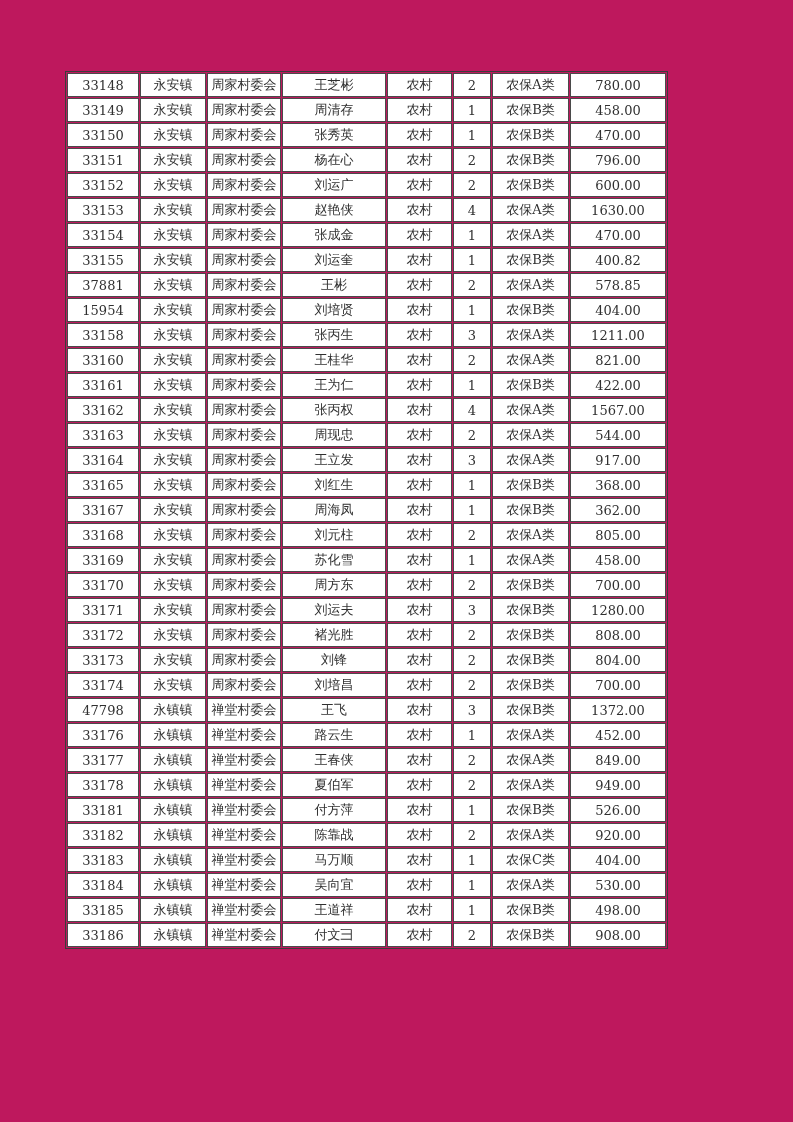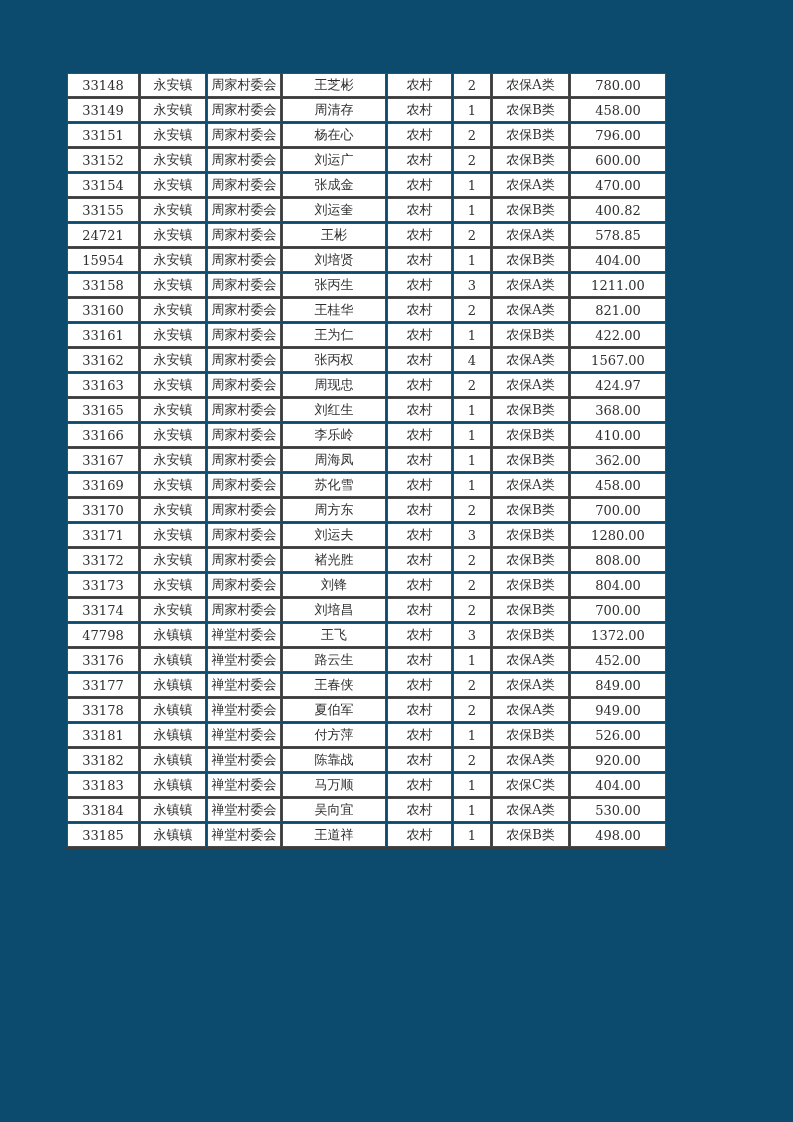--- a/index.html
+++ b/index.html
@@ -8,21 +8,21 @@
     background: #ffffff;
     width: 793px;
     height: 1122px;
     overflow: hidden;
     font-family: "DejaVu Serif", "Liberation Serif", serif;
   }
   .page {
     position: relative;
     width: 793px;
     height: 1122px;
-    background: #0c4a6e;
+    background: #be185d;
   }
   table.roster {
     position: absolute;
     left: 65px;
     top: 71px;
     width: 600px;
     table-layout: fixed;
     border-collapse: separate;
     border-spacing: 1px;
     border: 1px solid #3c3c3c;
@@ -78,61 +78,81 @@
           <td>33149</td>
           <td>永安镇</td>
           <td>周家村委会</td>
           <td>周清存</td>
           <td>农村</td>
           <td>1</td>
           <td>农保B类</td>
           <td>458.00</td>
         </tr>
         <tr>
+          <td>33150</td>
+          <td>永安镇</td>
+          <td>周家村委会</td>
+          <td>张秀英</td>
+          <td>农村</td>
+          <td>1</td>
+          <td>农保B类</td>
+          <td>470.00</td>
+        </tr>
+        <tr>
           <td>33151</td>
           <td>永安镇</td>
           <td>周家村委会</td>
           <td>杨在心</td>
           <td>农村</td>
           <td>2</td>
           <td>农保B类</td>
           <td>796.00</td>
         </tr>
         <tr>
           <td>33152</td>
           <td>永安镇</td>
           <td>周家村委会</td>
           <td>刘运广</td>
           <td>农村</td>
           <td>2</td>
           <td>农保B类</td>
           <td>600.00</td>
         </tr>
         <tr>
+          <td>33153</td>
+          <td>永安镇</td>
+          <td>周家村委会</td>
+          <td>赵艳侠</td>
+          <td>农村</td>
+          <td>4</td>
+          <td>农保A类</td>
+          <td>1630.00</td>
+        </tr>
+        <tr>
           <td>33154</td>
           <td>永安镇</td>
           <td>周家村委会</td>
           <td>张成金</td>
           <td>农村</td>
           <td>1</td>
           <td>农保A类</td>
           <td>470.00</td>
         </tr>
         <tr>
           <td>33155</td>
           <td>永安镇</td>
           <td>周家村委会</td>
           <td>刘运奎</td>
           <td>农村</td>
           <td>1</td>
           <td>农保B类</td>
           <td>400.82</td>
         </tr>
         <tr>
-          <td>24721</td>
+          <td>37881</td>
           <td>永安镇</td>
           <td>周家村委会</td>
           <td>王彬</td>
           <td>农村</td>
           <td>2</td>
           <td>农保A类</td>
           <td>578.85</td>
         </tr>
         <tr>
           <td>15954</td>
@@ -185,51 +205,61 @@
           <td>1567.00</td>
         </tr>
         <tr>
           <td>33163</td>
           <td>永安镇</td>
           <td>周家村委会</td>
           <td>周现忠</td>
           <td>农村</td>
           <td>2</td>
           <td>农保A类</td>
-          <td>424.97</td>
+          <td>544.00</td>
+        </tr>
+        <tr>
+          <td>33164</td>
+          <td>永安镇</td>
+          <td>周家村委会</td>
+          <td>王立发</td>
+          <td>农村</td>
+          <td>3</td>
+          <td>农保A类</td>
+          <td>917.00</td>
         </tr>
         <tr>
           <td>33165</td>
           <td>永安镇</td>
           <td>周家村委会</td>
           <td>刘红生</td>
           <td>农村</td>
           <td>1</td>
           <td>农保B类</td>
           <td>368.00</td>
         </tr>
         <tr>
-          <td>33166</td>
-          <td>永安镇</td>
-          <td>周家村委会</td>
-          <td>李乐岭</td>
-          <td>农村</td>
-          <td>1</td>
-          <td>农保B类</td>
-          <td>410.00</td>
-        </tr>
-        <tr>
           <td>33167</td>
           <td>永安镇</td>
           <td>周家村委会</td>
           <td>周海凤</td>
           <td>农村</td>
           <td>1</td>
           <td>农保B类</td>
           <td>362.00</td>
+        </tr>
+        <tr>
+          <td>33168</td>
+          <td>永安镇</td>
+          <td>周家村委会</td>
+          <td>刘元柱</td>
+          <td>农村</td>
+          <td>2</td>
+          <td>农保A类</td>
+          <td>805.00</td>
         </tr>
         <tr>
           <td>33169</td>
           <td>永安镇</td>
           <td>周家村委会</td>
           <td>苏化雪</td>
           <td>农村</td>
           <td>1</td>
           <td>农保A类</td>
           <td>458.00</td>
@@ -366,16 +396,26 @@
         </tr>
         <tr>
           <td>33185</td>
           <td>永镇镇</td>
           <td>禅堂村委会</td>
           <td>王道祥</td>
           <td>农村</td>
           <td>1</td>
           <td>农保B类</td>
           <td>498.00</td>
+        </tr>
+        <tr>
+          <td>33186</td>
+          <td>永镇镇</td>
+          <td>禅堂村委会</td>
+          <td>付文彐</td>
+          <td>农村</td>
+          <td>2</td>
+          <td>农保B类</td>
+          <td>908.00</td>
         </tr>
       </tbody>
   </table>
 </div>
 
 </body></html>

